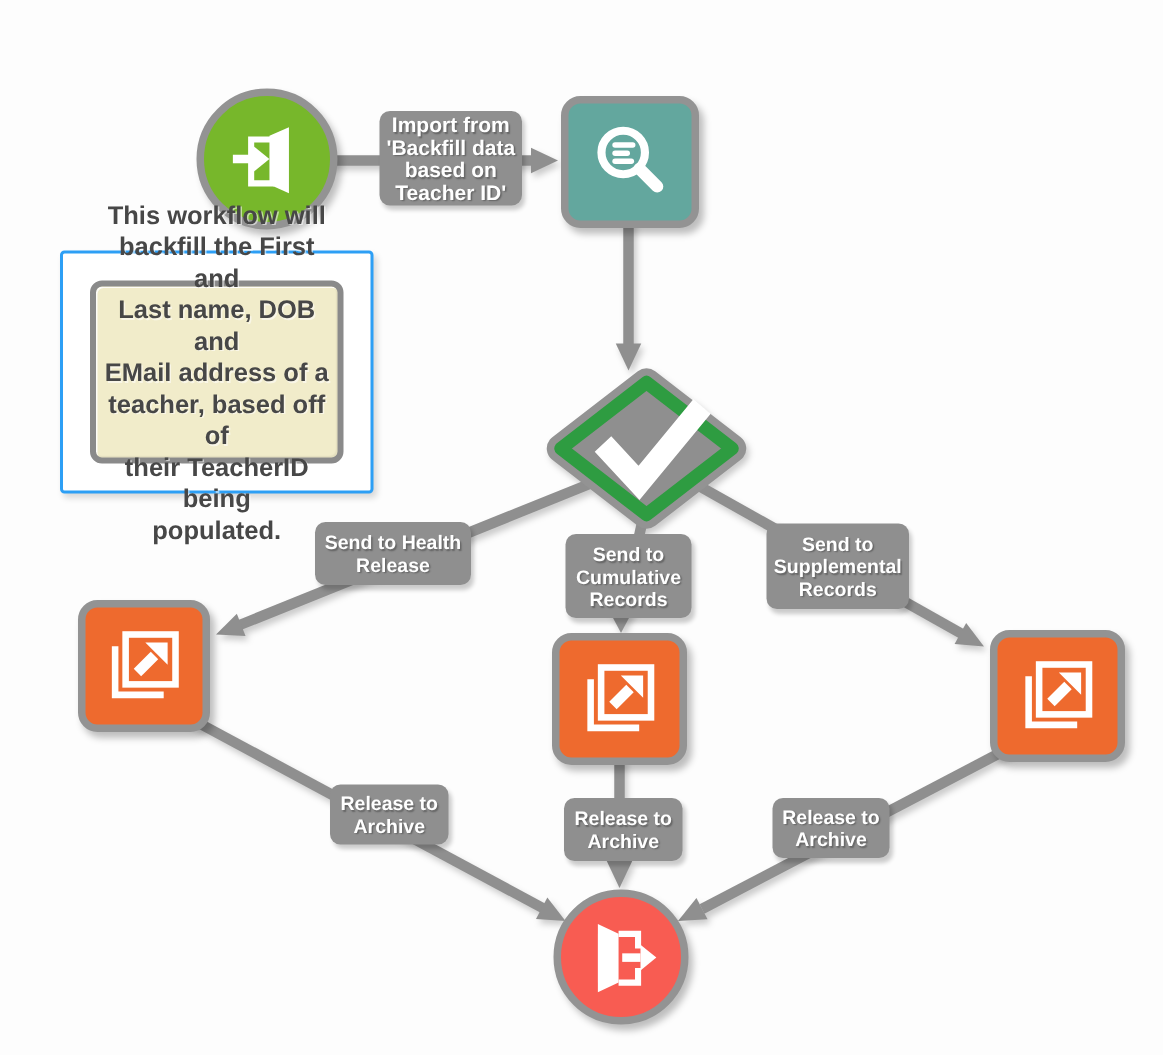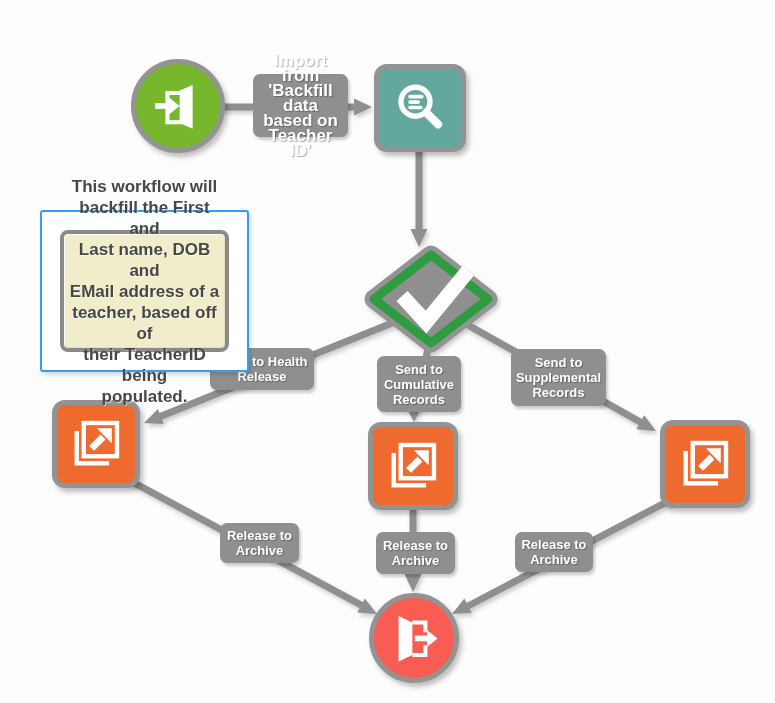--- a/index.html
+++ b/index.html
@@ -33,33 +33,33 @@
   .n-exp-h{left:52px;top:400px;width:88px;height:88px;background:var(--c-export);}
   .n-exp-c{left:368px;top:422px;width:90px;height:88px;background:var(--c-export);}
   .n-exp-s{left:660px;top:420px;width:90px;height:88px;background:var(--c-export);}
   .n-end{left:369px;top:593px;width:90px;height:90px;background:var(--c-end);}
 
   .lbl{position:absolute;box-sizing:border-box;background:var(--c-edge);
     color:var(--c-label-text);font-weight:bold;text-align:center;
     border-radius:7px;display:flex;align-items:center;justify-content:center;
     box-shadow:2px 3px 3px rgba(0,0,0,.2);padding:2px 3px;}
   .lbl span{white-space:pre-line;text-shadow:1px 1px 1px rgba(0,0,0,.3);}
-  .l-import{left:253px;top:74px;width:95px;height:63px;font-size:17px;line-height:15px;}
+  .l-import{left:253px;top:74px;width:95px;height:63px;font-size:14px;line-height:15px;}
   .l-lookup{left:368px;top:184px;width:114px;height:35px;font-size:13.5px;line-height:16px;}
   .l-health{left:210px;top:348px;width:104px;height:42px;font-size:13px;line-height:15px;}
   .l-cumulative{left:377px;top:356px;width:84px;height:56px;font-size:13px;line-height:15px;}
   .l-supplemental{left:511px;top:349px;width:95px;height:57px;font-size:13px;line-height:15px;}
   .l-rel-h{left:220px;top:523px;width:79px;height:40px;font-size:13px;line-height:15px;}
   .l-rel-c{left:376px;top:532px;width:79px;height:42px;font-size:13px;line-height:15px;}
   .l-rel-s{left:515px;top:532px;width:78px;height:40px;font-size:13px;line-height:15px;}
 
   .note-sel{position:absolute;left:40px;top:167px;width:209px;height:162px;
     box-sizing:border-box;border:2px solid var(--c-note-selection);
     background:#ffffff;padding:18px;border-radius:3px;
-    box-shadow:2px 3px 4px rgba(0,0,0,.15);margin-top:43px;}
+    box-shadow:2px 3px 4px rgba(0,0,0,.15);}
   .note-body{width:100%;height:100%;box-sizing:border-box;
     border:4px solid var(--c-note-border);border-radius:8px;
     background:var(--c-note-fill);display:flex;align-items:center;justify-content:center;
     box-shadow:inset 1px 1px 0 rgba(255,255,255,.85), inset -1px -1px 1px rgba(0,0,0,.06);}
   .note-text{margin:0;font-weight:bold;font-size:17px;line-height:21px;
     color:var(--c-note-text);text-align:center;white-space:pre-line;
     text-shadow:1px 1px 0 rgba(255,255,255,.55);}
   .icon{display:block;}
 </style>
 </head>

